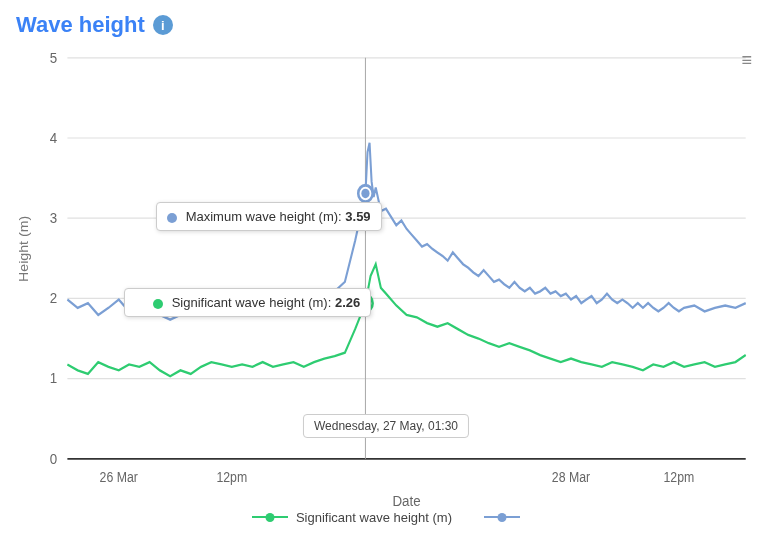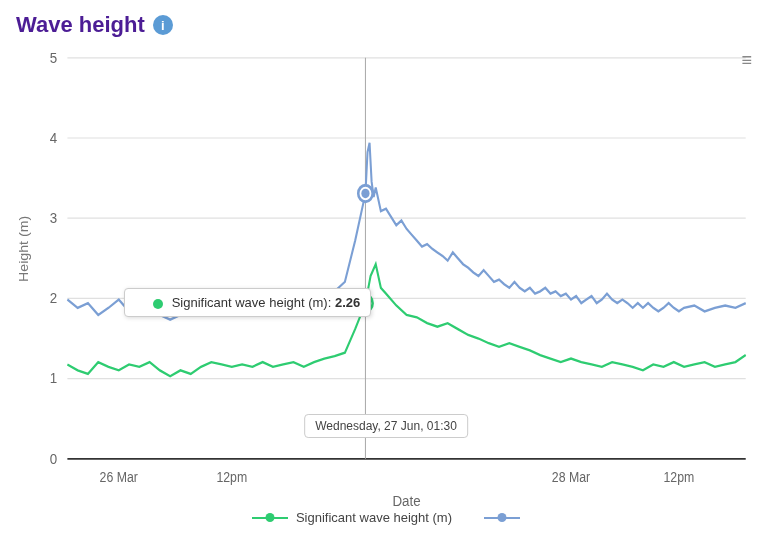--- a/index.html
+++ b/index.html
@@ -19,21 +19,21 @@
     }
     .header {
       display: flex;
       align-items: center;
       gap: 8px;
       margin-bottom: 8px;
     }
     .title {
       font-size: 22px;
       font-weight: bold;
-      color: #4c1d95;
+      color: #3b82f6;
     }
     .info-icon {
       width: 20px;
       height: 20px;
       border-radius: 50%;
       background: #5b9bd5;
       color: white;
       font-size: 13px;
       font-weight: bold;
       display: flex;
@@ -108,21 +108,20 @@
     .legend {
       display: flex;
       justify-content: center;
       gap: 32px;
       margin-top: 4px;
       font-size: 13px;
       color: #444;
     }
     .legend-item {
       display: flex;
-      align-items: center;
       gap: 8px;
     }
   </style>
 </head>
 <body>
 
 <div class="page">
   <div class="header">
     <span class="title">Wave height</span>
     <div class="info-icon">i</div>
@@ -343,24 +342,29 @@
       </svg>
 
       
       <div class="tooltip-box tooltip-sig">
         <span class="dot" style="background:#2ecc71;"></span>
         <span>Significant wave height (m):</span>
         <strong>2.26</strong>
       </div>
 
       
+      <div class="tooltip-box tooltip-max">
+        <span class="dot" style="background:#7b9fd4;"></span>
+        <span>Maximum wave height (m):</span>
+        <strong>3.59</strong>
+      </div>
 
       
       <div class="tooltip-date">
-        <span>Wednesday, 27 Jun, 01:30</span>
+        <span>Wednesday, 27 May, 01:30</span>
       </div>
     </div>
   </div>
 
   <div class="legend">
     <div class="legend-item">
       <div style="position:relative;display:flex;align-items:center;width:36px;height:14px;">
         <div style="width:36px;height:2px;background:#2ecc71;"></div>
         <div style="position:absolute;left:50%;transform:translateX(-50%);width:9px;height:9px;border-radius:50%;background:#2ecc71;"></div>
       </div>

